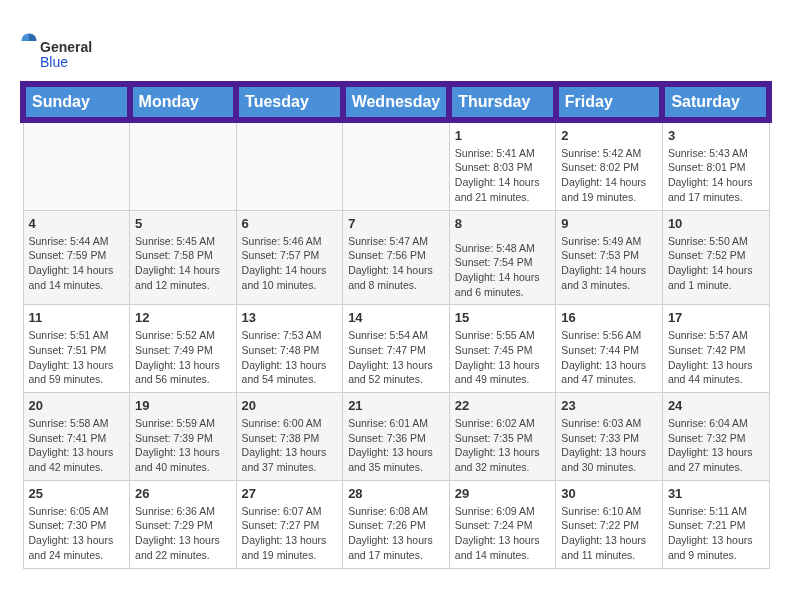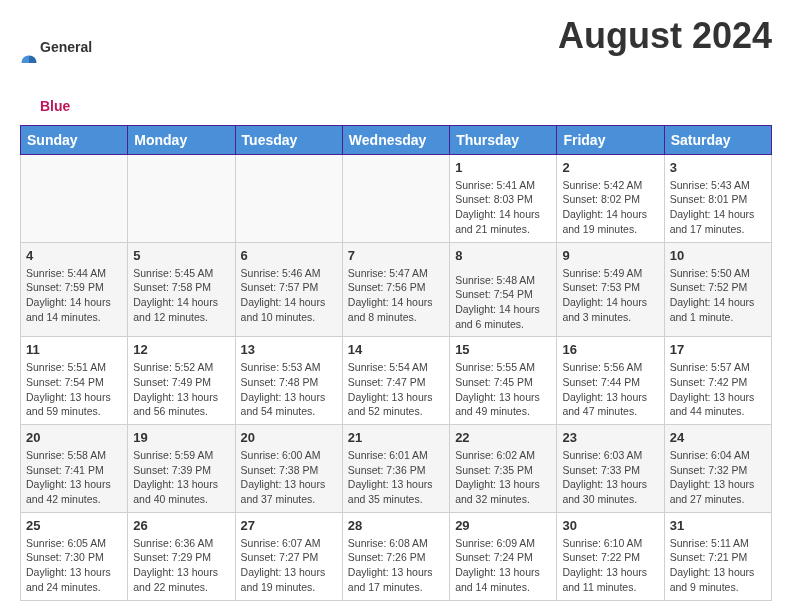--- a/index.html
+++ b/index.html
@@ -41,23 +41,23 @@
     table {
       width: 100%;
       border-collapse: collapse;
       font-size: 11px;
     }
     thead tr th {
       background-color: #4a90d9;
       color: #fff;
       text-align: left;
       padding: 6px 6px;
-      font-size: 14px;
+      font-size: 16px;
       font-weight: bold;
-      border: 1px solid #4c1d95;
+      border: 6px solid #4c1d95;
     }
     tbody tr td {
       border: 1px solid #d0d0d0;
       vertical-align: top;
       padding: 5px 5px;
       height: 80px;
       background: #fff;
       width: 14.28%;
     }
     tbody tr:nth-child(even) td {
@@ -85,25 +85,24 @@
 <div class="header-section">
   <div class="logo">
     <div>
       <svg class="logo-icon" viewBox="0 0 24 24" xmlns="http://www.w3.org/2000/svg">
         <path d="M12 2 C6 2 2 6 2 12 L12 12 L12 2 Z" fill="#4a90d9"></path>
         <path d="M12 2 C18 2 22 6 22 12 L12 12 L12 2 Z" fill="#2a6ab0"></path>
       </svg>
     </div>
     <div>
       <div style="font-size:14px;font-weight:bold;color:#333;line-height:1.1;margin-top:24px;">General</div>
-      <div style="font-size:14px;font-weight:bold;color:#be185d;line-height:1.1;margin-top:44px;">Blue</div>
+      <div style="font-size:14px;font-weight:normal;color:#1d4ed8;line-height:1.1;">Blue</div>
     </div>
   </div>
   <div class="title-section">
-    <div class="main-title">August 2024</div>
   </div>
 </div>
 
 <table>
   <thead>
     <tr>
     <th>Sunday</th>
         <th>Monday</th>
         <th>Tuesday</th>
         <th>Wednesday</th>
@@ -188,34 +187,34 @@
           <div class="day-info" style="white-space: pre-line;">Sunrise: 5:50 AM
 Sunset: 7:52 PM
 Daylight: 14 hours
 and 1 minute.</div>
         </td>
       </tr>
       <tr>
         <td>
           <span class="day-num">11</span>
           <div class="day-info" style="white-space: pre-line;">Sunrise: 5:51 AM
-Sunset: 7:54 PM
+Sunset: 7:51 PM
 Daylight: 13 hours
 and 59 minutes.</div>
         </td>
         <td>
           <span class="day-num">12</span>
           <div class="day-info" style="white-space: pre-line;">Sunrise: 5:52 AM
 Sunset: 7:49 PM
 Daylight: 13 hours
 and 56 minutes.</div>
         </td>
         <td>
           <span class="day-num">13</span>
-          <div class="day-info" style="white-space: pre-line;">Sunrise: 5:53 AM
+          <div class="day-info" style="white-space: pre-line;">Sunrise: 7:53 AM
 Sunset: 7:48 PM
 Daylight: 13 hours
 and 54 minutes.</div>
         </td>
         <td>
           <span class="day-num">14</span>
           <div class="day-info" style="white-space: pre-line;">Sunrise: 5:54 AM
 Sunset: 7:47 PM
 Daylight: 13 hours
 and 52 minutes.</div>

